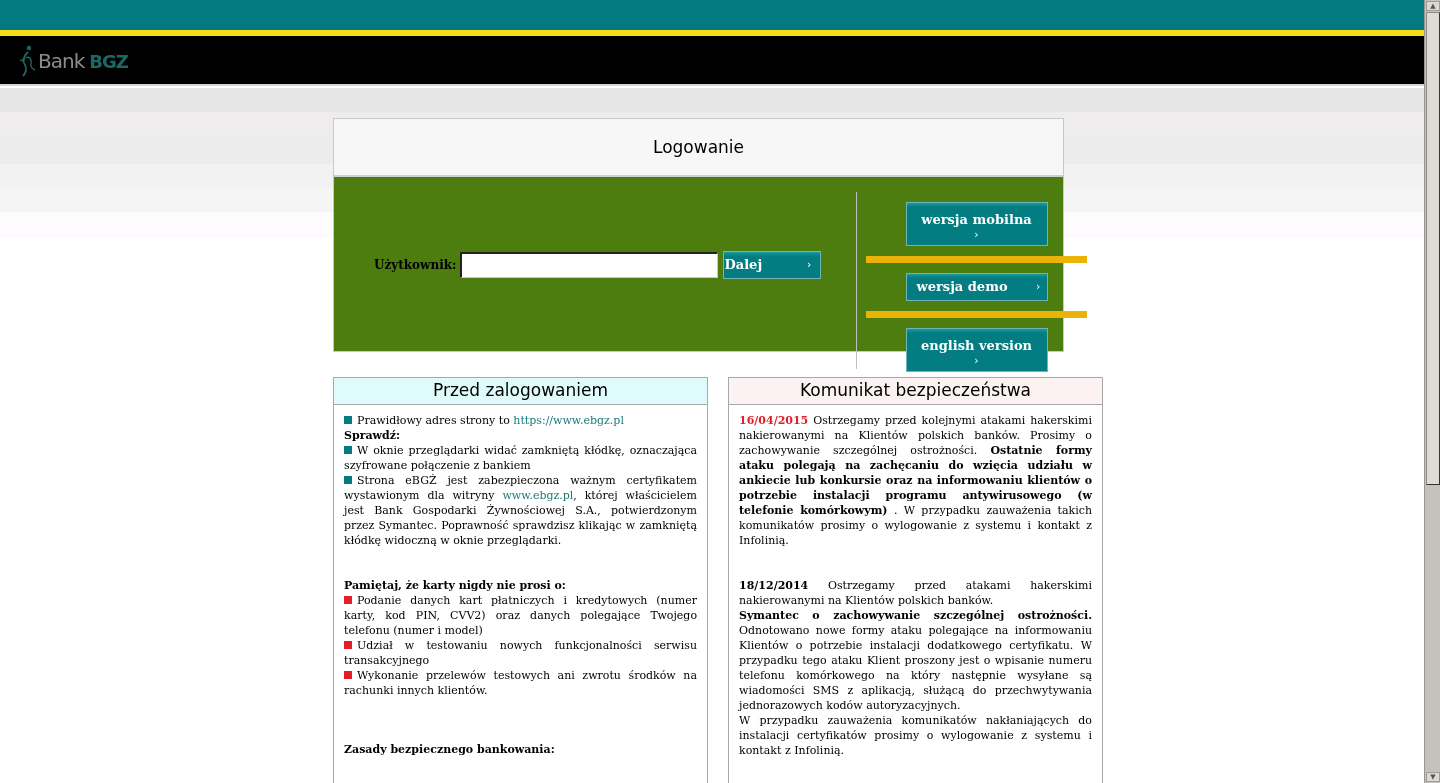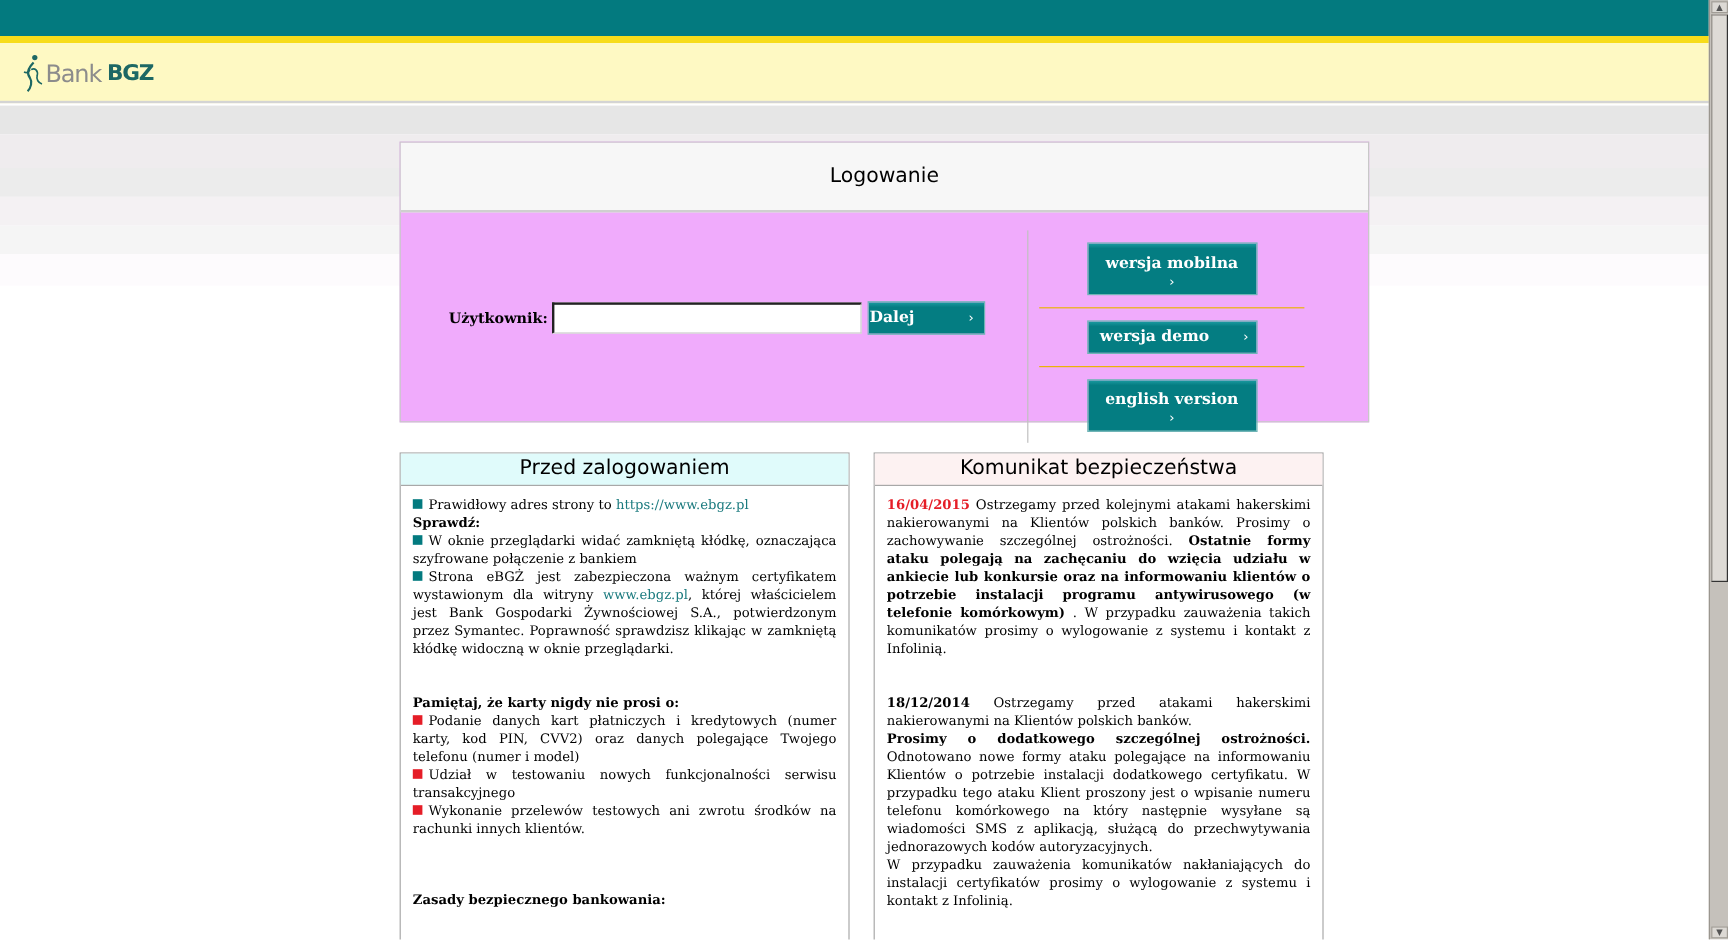--- a/index.html
+++ b/index.html
@@ -1,42 +1,42 @@
 <!DOCTYPE html>
 <html><head>
 <meta charset="utf-8">
 <style>
   * { box-sizing: border-box; margin: 0; padding: 0; }
   html, body { width: 1440px; height: 783px; overflow: hidden; background: #fff; }
   body { position: relative; font-family: "DejaVu Serif", serif; color: #000; }
 
   .topbar { position: absolute; left: 0; top: 0; width: 1424px; height: 30px; background: #037a7f; }
   .yellowbar { position: absolute; left: 0; top: 30px; width: 1424px; height: 6px; background: #f7dc1a; }
-  .header { position: absolute; left: 0; top: 36px; width: 1424px; height: 50px; background: #fef9c3; border-bottom: 2px solid #d4d4d4; }
+  .header { position: absolute; left: 0; top: 36px; width: 1424px; height: 50px; background: #000000; border-bottom: 2px solid #d4d4d4; }
   .logo { position: absolute; left: 17px; top: 8px; height: 34px; display: flex; align-items: center; }
   .logo .fig { width: 20px; height: 34px; }
   .logo .bank { font-family: "DejaVu Sans", sans-serif; font-size: 20px; color: #8c8c8c; letter-spacing: -1px; margin-left: 1px; }
   .logo .bgz { font-family: "DejaVu Sans", sans-serif; font-size: 18px; font-weight: bold; color: #1d6864; margin-left: 5px; letter-spacing: -1px; }
 
   .bands { position: absolute; left: 0; top: 88px; width: 1424px; }
   .band { height: 24px; }
 
-  .login-box { position: absolute; left: 333px; top: 118px; width: 808px; height: 234px; border: 1px solid #c8c8c8; background: #f0abfc; }
+  .login-box { position: absolute; left: 333px; top: 118px; width: 731px; height: 234px; border: 1px solid #c8c8c8; background: #4d7c0f; }
   .login-title { height: 58px; background: #f7f7f7; border-bottom: 2px solid #cfcfcf; text-align: center; line-height: 56px; font-size: 17px; font-family: "DejaVu Sans", sans-serif; }
   .login-form { position: absolute; left: 40px; top: 132px; display: flex; align-items: center; }
   .login-form label { font-size: 12px; font-weight: bold; margin-right: 4px; }
   .user-input { width: 258px; height: 26px; border: 1px solid #ccc; border-top: 2px solid #222; border-left: 2px solid #222; background: #fff; font-size: 13px; padding: 2px 4px; }
   .btn { background: linear-gradient(#1a9aa0 0px, #047d82 4px, #047d82 100%); color: #fff; font-weight: bold; font-size: 13px; border: 1px solid #6fb4b6; cursor: pointer; position: relative; font-family: "DejaVu Serif", serif; }
   .btn-dalej { width: 98px; height: 28px; margin-left: 5px; text-align: left; line-height: 26px; }
   .chev { position: absolute; font-weight: normal; font-family: "DejaVu Sans", sans-serif; font-size: 11px; }
   .btn-dalej .chev { right: 9px; top: 0; }
 
   .divider-v { position: absolute; left: 856px; top: 192px; width: 1px; height: 177px; background: #c0c0c0; }
   .side { position: absolute; left: 866px; top: 192px; width: 221px; }
-  .side-row { border-bottom: 1px solid #eab308; display: flex; justify-content: center; }
+  .side-row { border-bottom: 7px solid #eab308; display: flex; justify-content: center; }
   .btn-side { width: 142px; text-align: center; }
   .btn-mobile { height: 44px; margin-top: 10px; margin-bottom: 10px; padding-top: 5px; line-height: 16px; }
   .btn-demo { height: 28px; margin-top: 10px; margin-bottom: 10px; text-align: left; padding-left: 10px; line-height: 26px; }
   .btn-demo .chev { right: 6px; top: 0; }
   .btn-english { height: 44px; margin-top: 10px; padding-top: 5px; line-height: 16px; }
   .side-row.last { border-bottom: none; }
   .chev-block { display: block; font-weight: normal; font-family: "DejaVu Sans", sans-serif; font-size: 11px; line-height: 14px; }
 
   .panel { position: absolute; top: 377px; width: 375px; height: 420px; border: 1px solid #a8a8a8; background: #fff; }
   .panel-left { left: 333px; }
@@ -147,21 +147,21 @@
 
 <div class="panel panel-right">
   <div class="panel-head">Komunikat bezpieczeństwa</div>
   <div class="panel-body">
     <div>
       <span class="date-red">16/04/2015</span><span> Ostrzegamy przed kolejnymi atakami hakerskimi nakierowanymi na Klientów polskich banków. Prosimy o zachowywanie szczególnej ostrożności. </span><b>Ostatnie formy ataku polegają na zachęcaniu do wzięcia udziału w ankiecie lub konkursie oraz na informowaniu klientów o potrzebie instalacji programu antywirusowego (w telefonie komórkowym)</b><span> . W przypadku zauważenia takich komunikatów prosimy o wylogowanie z systemu i kontakt z Infolinią.</span>
     </div>
     <div class="gap"></div>
     <div>
       <b>18/12/2014</b><span> Ostrzegamy przed atakami hakerskimi nakierowanymi na Klientów polskich banków.</span><br>
-      <b>Prosimy o dodatkowego szczególnej ostrożności.</b><span> Odnotowano nowe formy ataku polegające na informowaniu Klientów o potrzebie instalacji dodatkowego certyfikatu. W przypadku tego ataku Klient proszony jest o wpisanie numeru telefonu komórkowego na który następnie wysyłane są wiadomości SMS z aplikacją, służącą do przechwytywania jednorazowych kodów autoryzacyjnych.</span><br>
+      <b>Symantec o zachowywanie szczególnej ostrożności.</b><span> Odnotowano nowe formy ataku polegające na informowaniu Klientów o potrzebie instalacji dodatkowego certyfikatu. W przypadku tego ataku Klient proszony jest o wpisanie numeru telefonu komórkowego na który następnie wysyłane są wiadomości SMS z aplikacją, służącą do przechwytywania jednorazowych kodów autoryzacyjnych.</span><br>
       <span>W przypadku zauważenia komunikatów nakłaniających do instalacji certyfikatów prosimy o wylogowanie z systemu i kontakt z Infolinią.</span>
     </div>
   </div>
 </div>
 
 <div class="scrollbar">
   <div class="scroll-up">▲</div>
   <div class="scroll-thumb"></div>
   <div class="scroll-down">▼</div>
 </div>

